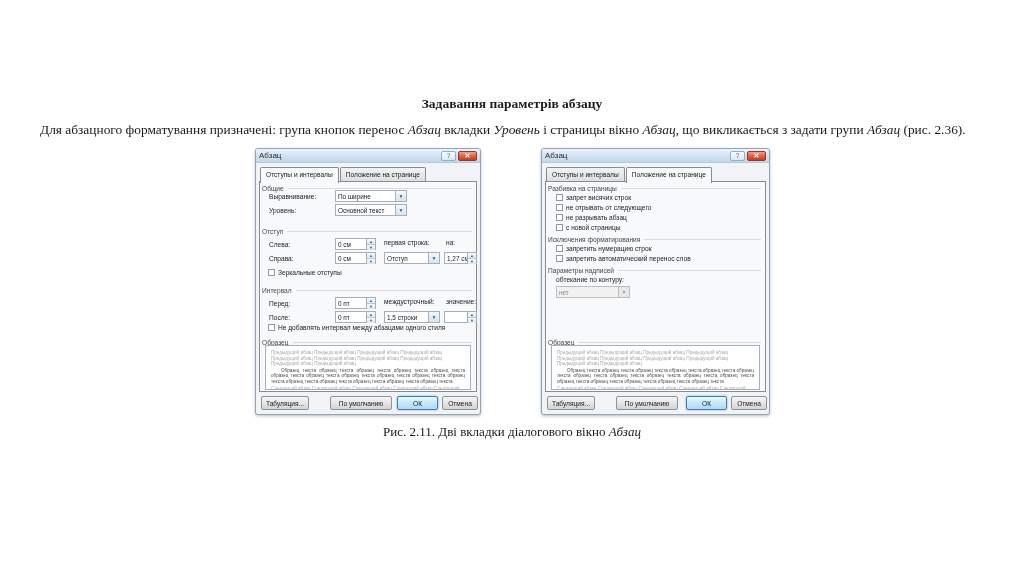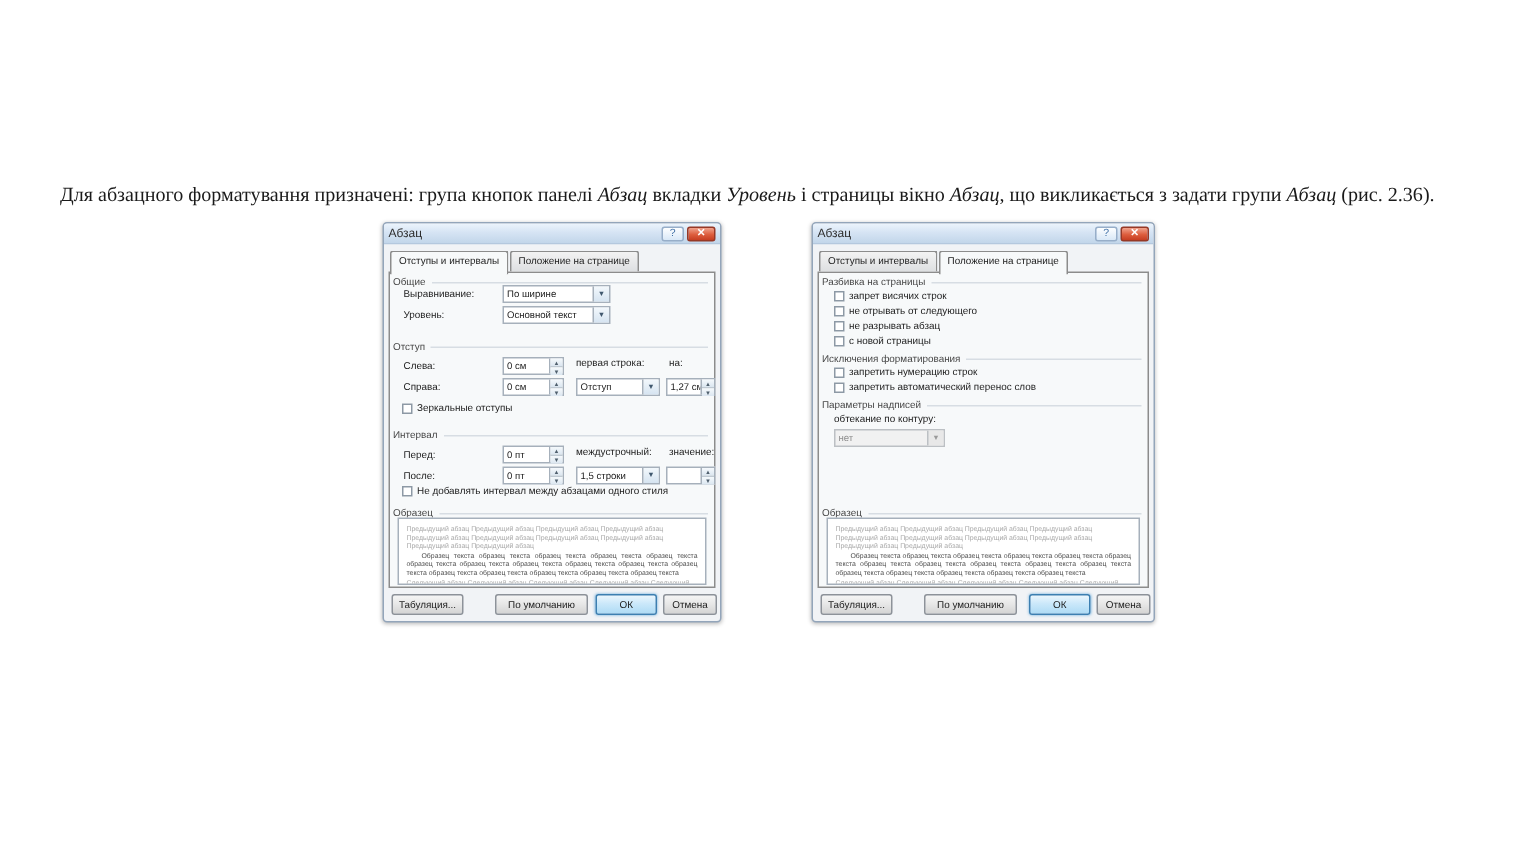--- a/index.html
+++ b/index.html
@@ -77,21 +77,22 @@
          background:linear-gradient(#f5f5f5,#e8e8e8 45%,#d4d4d4); font-size:6.6px; color:#1c1c1c;
          display:flex; align-items:center; justify-content:center; white-space:nowrap; }
   .btn.ok { border-color:#3c7fb1; background:linear-gradient(#ebf6fd,#cbe8fa 45%,#aedbf5);
             box-shadow:0 0 2px rgba(61,149,211,.8); }
 </style>
 </head>
 <body>
 
 <div id="page">
 
-  <div class="intro"><span>Для абзацного форматування призначені: група кнопок панелі </span><em>Абзац</em><span> вкладки </span><em>Уровень</em><span> і страницы вікно </span><em>Абзац</em><span>, що викликається з задати групи </span><em>Абзац</em><span> (рис. 2.36).</span></div>
+  <div class="heading">Задавання параметрів абзацу</div>
+  <div class="intro"><span>Для абзацного форматування призначені: група кнопок перенос </span><em>Абзац</em><span> вкладки </span><em>Уровень</em><span> і страницы вікно </span><em>Абзац</em><span>, що викликається з задати групи </span><em>Абзац</em><span> (рис. 2.36).</span></div>
 
   <div class="dlg dlg-left">
     <div class="titlebar">
       <span class="t">Абзац</span>
       <span class="helpbtn">?</span>
       <span class="closebtn">✕</span>
     </div>
     <div class="tabpage"></div>
     <div class="tabs">
       <span class="tab active">Отступы и интервалы</span>
@@ -262,14 +263,15 @@
       <div class="cur">Образец текста образец текста образец текста образец текста образец текста образец текста образец текста образец текста образец текста образец текста образец текста образец текста образец текста образец текста образец текста образец текста</div>
       <div class="dim">Следующий абзац Следующий абзац Следующий абзац Следующий абзац Следующий абзац Следующий абзац Следующий абзац Следующий абзац Следующий абзац</div>
     </div>
 
     <div class="btn" style="left:5px; width:48px;">Табуляция...</div>
     <div class="btn" style="left:74px; width:62px;">По умолчанию</div>
     <div class="btn ok" style="left:144px; width:41px;">ОК</div>
     <div class="btn" style="left:189px; width:36px;">Отмена</div>
   </div>
 
+  <div class="caption"><span>Рис. 2.11. Дві вкладки діалогового вікно </span><em>Абзац</em></div>
 
 </div>
 
 </body></html>

